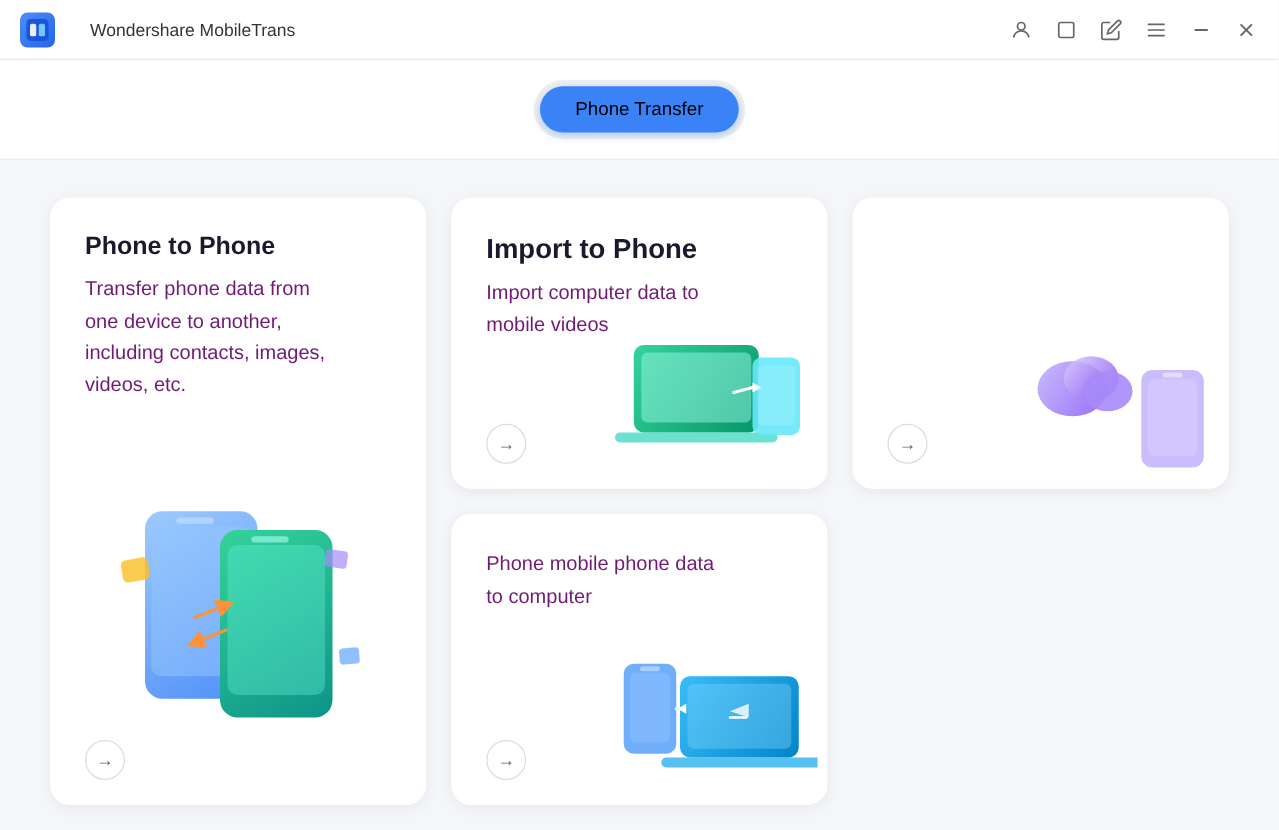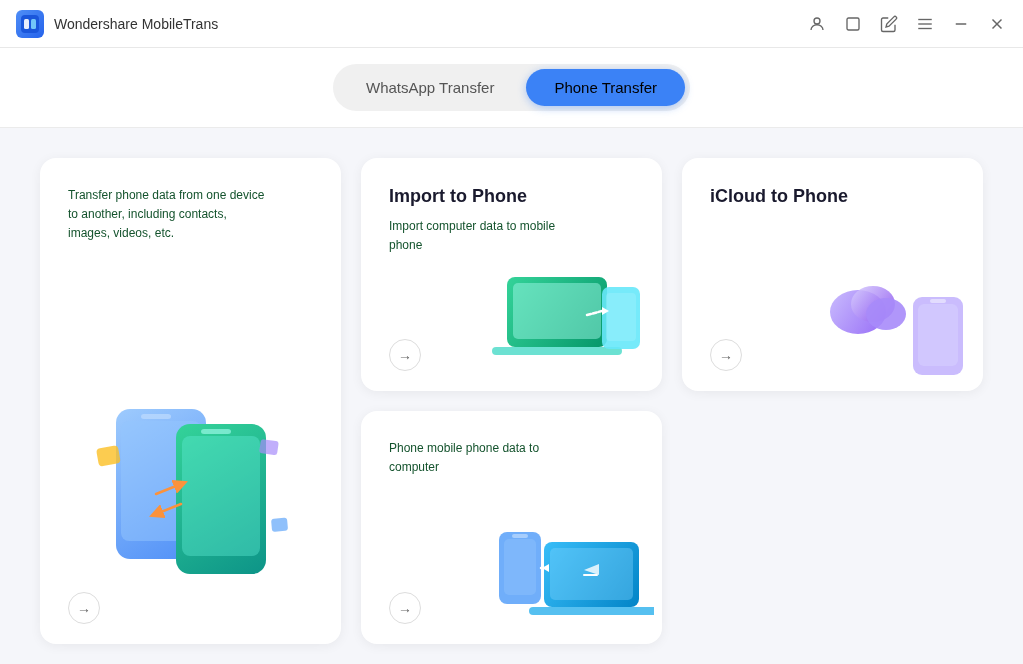--- a/index.html
+++ b/index.html
@@ -18,21 +18,21 @@
       align-items: center;
       justify-content: space-between;
       background: #ffffff;
       padding: 0 16px;
       height: 48px;
       border-bottom: 1px solid #e8e8e8;
     }
     .titlebar-left {
       display: flex;
       align-items: center;
-      gap: 10px;
+      gap: 28px;
     }
     .app-icon {
       width: 28px;
       height: 28px;
       border-radius: 6px;
       background: linear-gradient(135deg, #4f8ef7, #2563eb);
       display: flex;
       align-items: center;
       justify-content: center;
       color: white;
@@ -114,31 +114,31 @@
       box-shadow: 0 2px 12px rgba(0,0,0,0.06);
       transition: box-shadow 0.2s;
     }
 
     
     .card-large {
       grid-row: span 2;
     }
 
     .card-title {
-      font-size: 18px;
+      font-size: 22px;
       font-weight: 700;
       color: #1a1a2e;
       margin-bottom: 10px;
     }
     .card-large .card-title {
       font-size: 20px;
     }
     .card-desc {
-      font-size: 12px;
-      color: #14532d;
+      font-size: 16px;
+      color: #701a75;
       line-height: 1.6;
       max-width: 200px;
     }
 
     .arrow-btn {
       position: absolute;
       bottom: 20px;
       left: 28px;
       width: 32px;
       height: 32px;
@@ -206,28 +206,28 @@
       <svg width="18" height="18" viewBox="0 0 24 24" fill="none" stroke="#666" stroke-width="2">
         <line x1="18" y1="6" x2="6" y2="18"></line>
           <line x1="6" y1="6" x2="18" y2="18"></line>
       </svg>
     </div>
   </div>
 </div>
 
 <div class="nav-area">
   <div class="nav-tabs">
-    <div class="nav-tab">WhatsApp Transfer</div>
     <div class="nav-tab active">Phone Transfer</div>
   </div>
 </div>
 
 <div class="main-content">
 
   <div class="card card-large">
+    <div class="card-title">Phone to Phone</div>
     <div class="card-desc">Transfer phone data from one device to another, including contacts, images, videos, etc.</div>
 
     <div style="position:absolute; bottom: 55px; left: 15px; right: 15px; height: 220px; display:flex; align-items:flex-end; justify-content:center;">
       <svg width="270" height="210" viewBox="0 0 270 210" fill="none" xmlns="http://www.w3.org/2000/svg">
 
         <rect x="60" y="30" width="90" height="150" rx="14" fill="url(#blueGrad)" opacity="0.9"></rect>
         <rect x="65" y="42" width="80" height="120" rx="8" fill="#93c5fd" opacity="0.5"></rect>
         <rect x="85" y="35" width="30" height="5" rx="3" fill="#bfdbfe" opacity="0.7"></rect>
 
         <rect x="120" y="45" width="90" height="150" rx="14" fill="url(#tealGrad)"></rect>
@@ -258,21 +258,21 @@
           </marker>
         </defs>
       </svg>
     </div>
 
     <div class="arrow-btn">→</div>
   </div>
 
   <div class="card card-small">
     <div class="card-title">Import to Phone</div>
-    <div class="card-desc">Import computer data to mobile phone</div>
+    <div class="card-desc">Import computer data to mobile videos</div>
 
     <div style="position:absolute; right: 10px; bottom: 10px;">
       <svg width="165" height="120" viewBox="0 0 165 120" fill="none" xmlns="http://www.w3.org/2000/svg">
 
         <rect x="20" y="20" width="100" height="70" rx="8" fill="url(#laptopGrad)"></rect>
         <rect x="26" y="26" width="88" height="56" rx="5" fill="#99f6e4" opacity="0.5"></rect>
         <rect x="5" y="90" width="130" height="8" rx="4" fill="#2dd4bf" opacity="0.7"></rect>
 
         <rect x="115" y="30" width="38" height="62" rx="7" fill="#67e8f9" opacity="0.9"></rect>
         <rect x="119" y="36" width="30" height="48" rx="4" fill="#a5f3fc" opacity="0.4"></rect>
@@ -285,21 +285,20 @@
             <stop offset="100%" stop-color="#059669"></stop>
           </linearGradient>
         </defs>
       </svg>
     </div>
 
     <div class="arrow-btn">→</div>
   </div>
 
   <div class="card card-small">
-    <div class="card-title">iCloud to Phone</div>
 
     <div style="position:absolute; right: 5px; bottom: 10px;">
       <svg width="160" height="115" viewBox="0 0 160 115" fill="none" xmlns="http://www.w3.org/2000/svg">
 
         <rect x="95" y="35" width="50" height="78" rx="9" fill="#c4b5fd" opacity="0.9"></rect>
         <rect x="100" y="42" width="40" height="62" rx="6" fill="#ddd6fe" opacity="0.4"></rect>
         <rect x="112" y="37" width="16" height="4" rx="2" fill="#ede9fe" opacity="0.7"></rect>
 
         <ellipse cx="40" cy="50" rx="28" ry="22" fill="url(#cloudGrad)" opacity="0.9"></ellipse>
         <ellipse cx="55" cy="42" rx="22" ry="18" fill="url(#cloudGrad2)" opacity="0.85"></ellipse>

